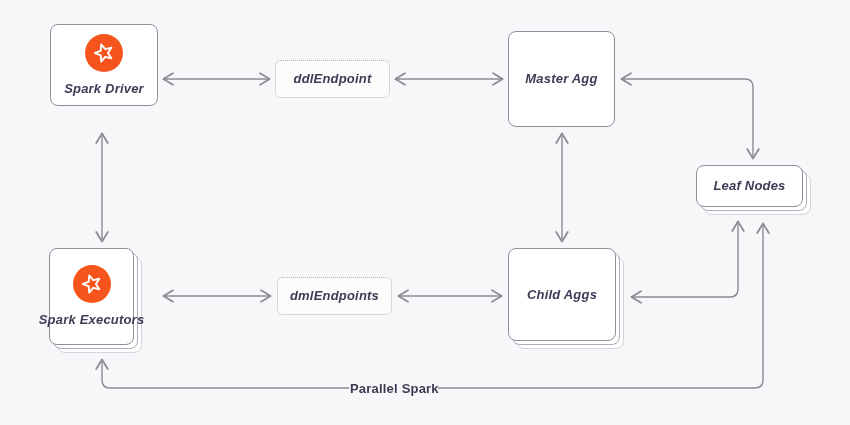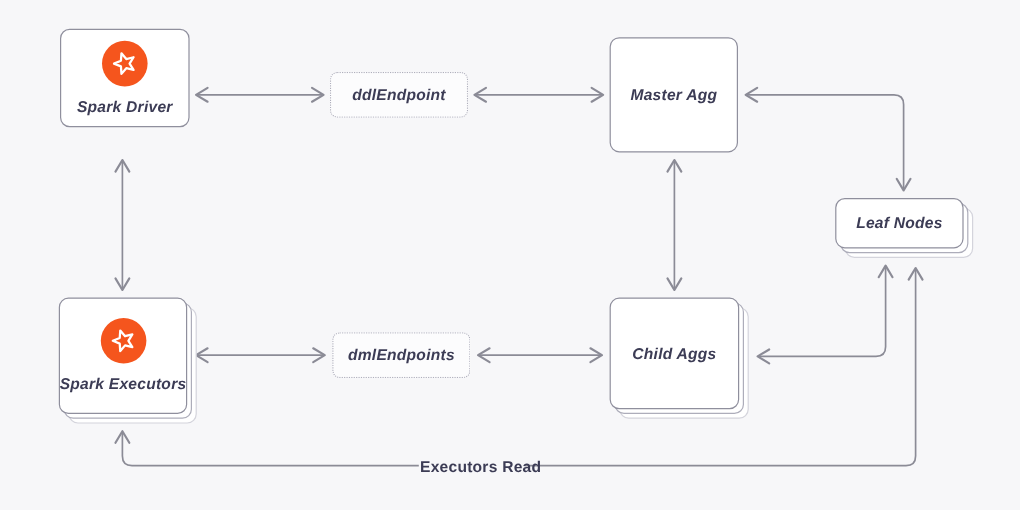--- a/index.html
+++ b/index.html
@@ -104,21 +104,21 @@
       <span class="label">Leaf Nodes</span>
     </div>
   </div>
 
   <div class="node" style="left:508px; top:31px; width:107px; height:96px;">
     <div class="box">
       <span class="label">Master Agg</span>
     </div>
   </div>
 
-  <div class="node" style="left:49px; top:248px; width:107px; height:97px;">
+  <div class="node" style="left:49px; top:248px; width:85px; height:97px;">
     <div class="layer l2"></div>
     <div class="layer l1"></div>
     <div class="box">
       <span class="badge">
         <svg width="24" height="24" viewBox="-12 -12 24 24">
           <g transform="rotate(-18)">
             <path d="M0,-9 L2.35,-3.24 L8.56,-2.78 L3.8,1.24 L5.29,7.28 L0,4 L-5.29,7.28 L-3.8,1.24 L-8.56,-2.78 L-2.35,-3.24 Z" fill="none" stroke="#FFFFFF" stroke-width="1.9" stroke-linejoin="round"></path>
           </g>
         </svg>
       </span>
@@ -133,15 +133,15 @@
       <span class="label">Child Aggs</span>
     </div>
   </div>
 
   <div class="node" style="left:277px; top:277px; width:115px; height:38px;">
     <div class="box dashed">
       <span class="label">dmlEndpoints</span>
     </div>
   </div>
 
-  <div class="edge-label" style="left:350px; top:381px; width:88px;">Executors Read</div>
+  <div class="edge-label" style="left:350px; top:381px; width:88px;">Parallel Spark</div>
 
 </div>
 
 </body></html>

